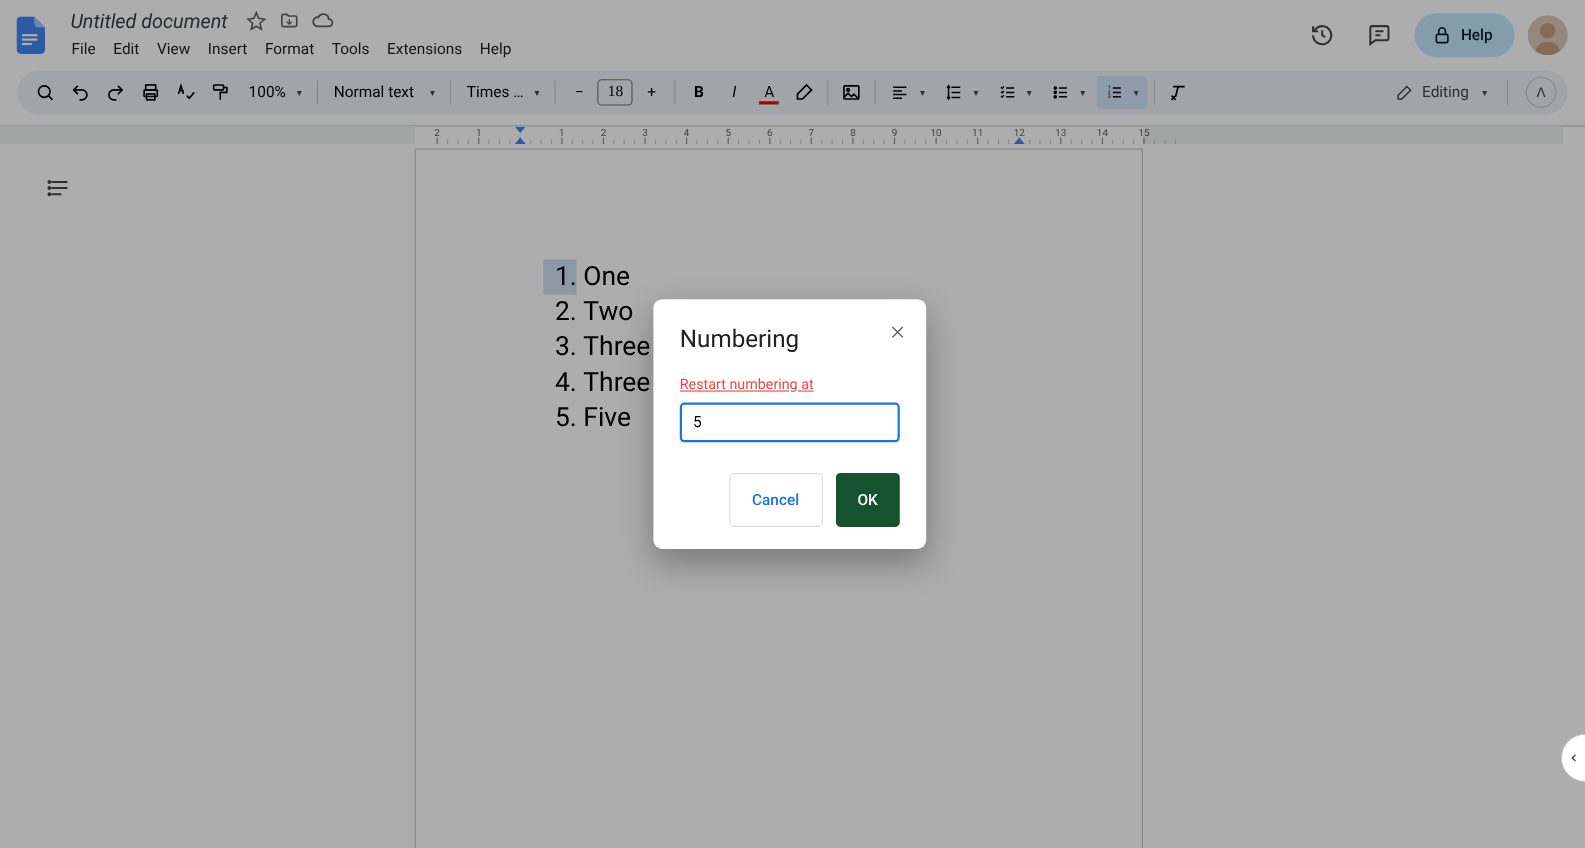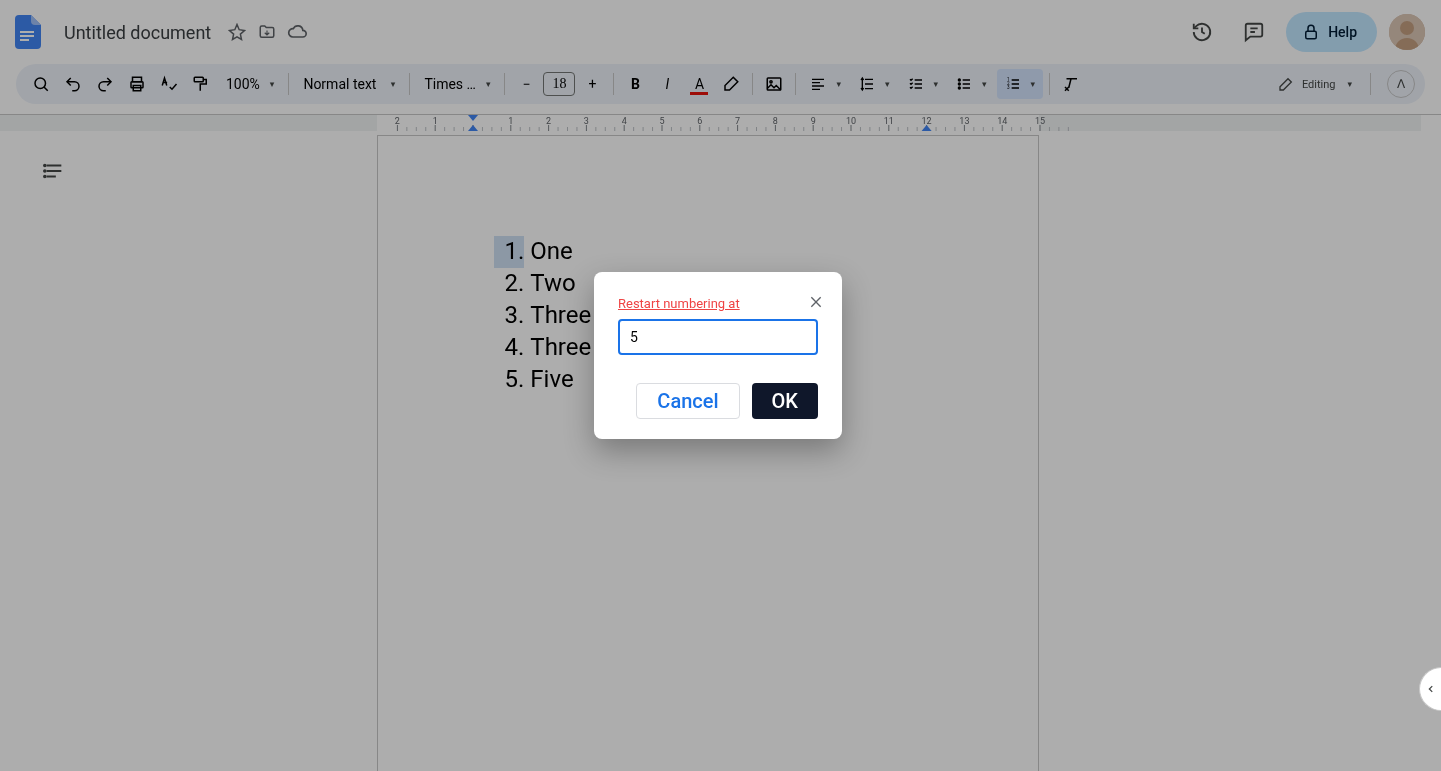--- a/index.html
+++ b/index.html
@@ -7,39 +7,39 @@
 
 
 .scrim { position: absolute; inset: 0; background: rgba(0,0,0,0.32); z-index: 20; pointer-events: none; }
 
 
 .header { height: 64px; display: flex; align-items: center; padding: 0 16px 0 8px; gap: 8px; }
 .docs-logo { width: 40px; height: 40px; display: flex; align-items: center; justify-content: center; border-radius: 50%; cursor: pointer; }
 .docs-logo svg { width: 26px; height: 34px; }
 .title-area { flex-direction: column; display: flex; gap: 2px; margin-left: 2px; }
 .title-row { display: flex; align-items: center; gap: 10px; height: 24px; }
-.doc-title { font-size: 18px; color: #3c4043; padding: 2px 6px; border-radius: 4px; }
+.doc-title { font-size: 18px; color: #3c4043; padding: 2px 6px; border-radius: 4px; font-style: italic; }
 .title-icon { width: 20px; height: 20px; color: #5f6368; display: flex; align-items: center; justify-content: center; cursor: pointer; }
 .menubar { display: flex; gap: 2px; }
 .menubar span { font-size: 14px; color: #202124; padding: 4px 7px; border-radius: 4px; cursor: pointer; }
 .header-right { margin-left: auto; display: flex; align-items: center; gap: 12px; }
 .hr-icon { width: 40px; height: 40px; border-radius: 50%; display: flex; align-items: center; justify-content: center; color: #444746; cursor: pointer; }
 .share-btn { height: 40px; padding: 0 20px 0 16px; border-radius: 40px; background: #c2e7ff; color: #001d35; font-size: 14px; font-weight: 500; display: flex; align-items: center; gap: 8px; cursor: pointer; }
 .avatar { width: 36px; height: 36px; border-radius: 50%; background: linear-gradient(135deg,#e0c9b8,#c9a88a); cursor: pointer; overflow: hidden; }
 .avatar svg { width:100%; height:100%; }
 
 
 .toolbar { height: 40px; margin: 0 16px; background: #edf2fa; border-radius: 24px; display: flex; align-items: center; padding: 0 10px; gap: 2px; }
 .tb-btn { min-width: 30px; height: 30px; border-radius: 4px; display: flex; align-items: center; justify-content: center; color: #000000; cursor: pointer; font-size: 14px; }
 .tb-sep { width: 1px; height: 22px; background: #c7c7c7; margin: 0 4px; }
 .tb-dd { padding: 0 8px; gap: 6px; }
 .tb-dd::after { content: "▾"; font-size: 9px; color: #444746; margin-left: 4px; }
 .font-size-box { width: 32px; height: 24px; border: 1px solid #747775; border-radius: 4px; display: flex; align-items: center; justify-content: center; font-size: 14px; font-family: Liberation Serif, serif; }
 .tb-right { margin-left: auto; display: flex; align-items: center; gap: 4px; }
-.editing-btn { height: 32px; padding: 0 10px; border-radius: 4px; display: flex; align-items: center; gap: 8px; color: #444746; cursor: pointer; font-size: 11px; }
+.editing-btn { height: 32px; padding: 0 10px; border-radius: 4px; display: flex; align-items: center; gap: 8px; color: #444746; cursor: pointer; font-size: 14px; }
 .collapse-btn { width: 28px; height: 28px; border-radius: 50%; display:flex; align-items:center; justify-content:center; border:1px solid #c7c7c7; color:#444746; cursor:pointer; margin-left:8px; font-size:12px;}
 
 
 .textcolor-btn { position: relative; }
 .textcolor-btn::after { content:""; position:absolute; left:6px; right:6px; bottom:4px; height:3px; background:#e8140c; }
 
 
 .tb-sel { background:#d3e3fd; border-radius:4px; }
 
 
@@ -58,23 +58,23 @@
 .page-content .li:first-child .dot { background:#cfe0f4; }
 .explore-tab { position:absolute; right:0; bottom:60px; width:22px; height:44px; background:#fff; border:1px solid #c7c7c7; border-right:none; border-radius:22px 0 0 22px; display:flex; align-items:center; justify-content:center; color:#444746; cursor:pointer; z-index:25;}
 
 
 .dialog { position:absolute; left:594px; top:272px; width:248px; background:#fff; border-radius:8px; box-shadow:0 12px 30px rgba(0,0,0,0.3); z-index:30; padding:24px 24px 20px; }
 .dialog h2 { font-size:22px; font-weight:400; color:#202124; margin-bottom:22px; }
 .dialog .close { position:absolute; right:14px; top:18px; width:24px; height:24px; color:#5f6368; cursor:pointer; display:flex; align-items:center; justify-content:center; }
 .dialog label { font-size:13px; color:#ef4444; display:block; margin-bottom:8px;text-decoration:underline; }
 .dialog input { width:100%; height:36px; border:2px solid #1a73e8; border-radius:4px; padding:0 10px; font-size:14px; outline:none; }
 .dialog .actions { display:flex; justify-content:flex-end; gap:12px; margin-top:28px; }
-.dialog .btn { height:36px; padding:16px 20px; border-radius:4px; font-size:20px; font-weight:500; cursor:pointer; display:flex; align-items:center; border:none; }
+.dialog .btn { height:49px; padding:16px 20px; border-radius:4px; font-size:14px; font-weight:500; cursor:pointer; display:flex; align-items:center; border:none; }
 .dialog .btn-cancel { background:#fff; color:#1a73e8; border:1px solid #dadce0; }
-.dialog .btn-ok { background:#0f172a; color:#fff; }
+.dialog .btn-ok { background:#14532d; color:#fff; }
 
 
 .annotation { position:absolute; z-index:40; pointer-events:none; }
 
 svg { display:block; }
 </style>
 </head>
 <body>
 
 <div class="header">
@@ -99,20 +99,30 @@
           <svg width="18" height="18" viewBox="0 0 24 24" fill="none" stroke="#5f6368" stroke-width="2">
             <path d="M3 6a2 2 0 0 1 2-2h4l2 2h8a2 2 0 0 1 2 2v9a2 2 0 0 1-2 2H5a2 2 0 0 1-2-2z"></path>
             <path d="M12 10v6m-3-3l3 3 3-3" stroke-width="1.5"></path>
           </svg>
         </span>
       <span class="title-icon">
           <svg width="20" height="20" viewBox="0 0 24 24" fill="none" stroke="#5f6368" stroke-width="2">
             <path d="M7 18a5 5 0 1 1 .6-9.97A6 6 0 0 1 19 10a4 4 0 0 1 0 8z"></path>
           </svg>
         </span>
+    </div>
+    <div class="menubar">
+      <span>File</span>
+      <span>Edit</span>
+      <span>View</span>
+      <span>Insert</span>
+      <span>Format</span>
+      <span>Tools</span>
+      <span>Extensions</span>
+      <span>Help</span>
     </div>
   </div>
   <div class="header-right">
     <div class="hr-icon">
         <svg width="22" height="22" viewBox="0 0 24 24" fill="none" stroke="currentColor" stroke-width="2">
           <path d="M3 12a9 9 0 1 0 2.64-6.36L3 8"></path>
           <path d="M3 3v5h5"></path>
           <path d="M12 7v5l3 2"></path>
         </svg>
       </div>
@@ -424,20 +434,21 @@
 </div>
 
 <div class="scrim"></div>
 
 <div class="dialog">
   <div class="close">
     <svg width="16" height="16" viewBox="0 0 24 24" fill="none" stroke="currentColor" stroke-width="2">
         <path d="M5 5l14 14M19 5 5 19"></path>
       </svg>
   </div>
+  <h2>Numbering</h2>
   <label>Restart numbering at</label>
   <input type="text" value="5" style="">
   <div class="actions">
     <button class="btn btn-cancel">Cancel</button>
     <button class="btn btn-ok">OK</button>
   </div>
 </div>
 
 <div class="annotation">
   

